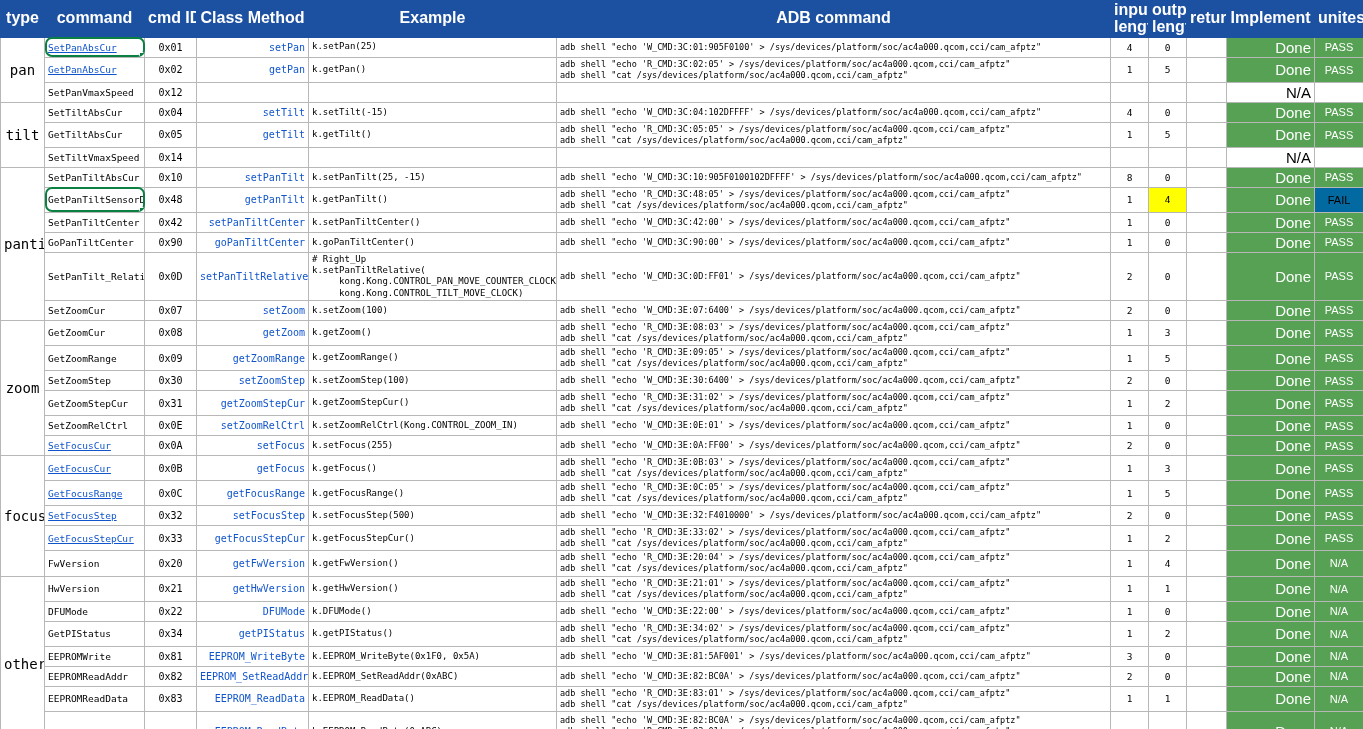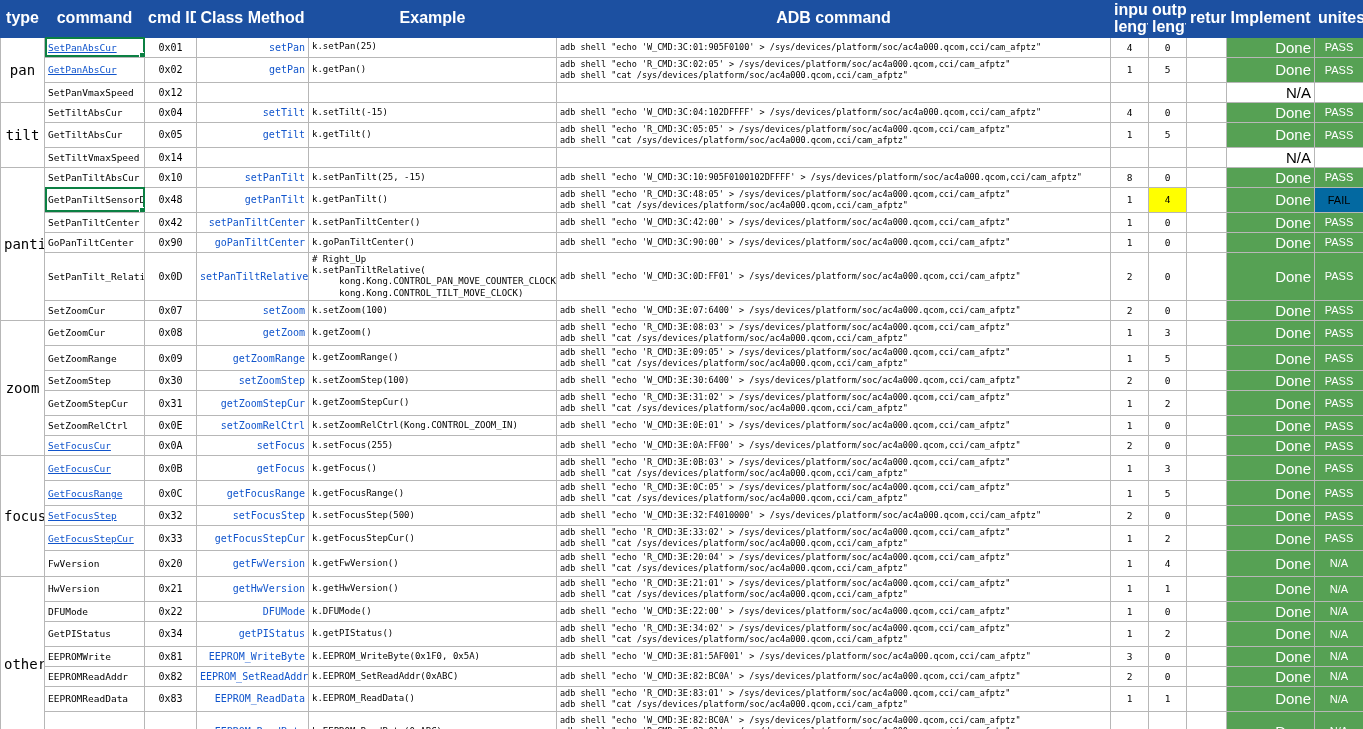--- a/index.html
+++ b/index.html
@@ -113,20 +113,21 @@
   }
   td.unit.fail {
     background: #0369a1;
     color: #000000;
   }
   td.empty { background: #ffffff; }
   tr.row { height: 15px; }
   td.selected {
     outline: 2px solid #0b8043;
     outline-offset: -2px;
+    border-radius: 7px;
   }
   .cell-marker {
     position: absolute;
     width: 6px; height: 6px;
     background: #0b8043;
     border: 1px solid #fff;
     right: -1px; bottom: -1px;
   }
   td.selwrap { position: relative; }
 </style>

